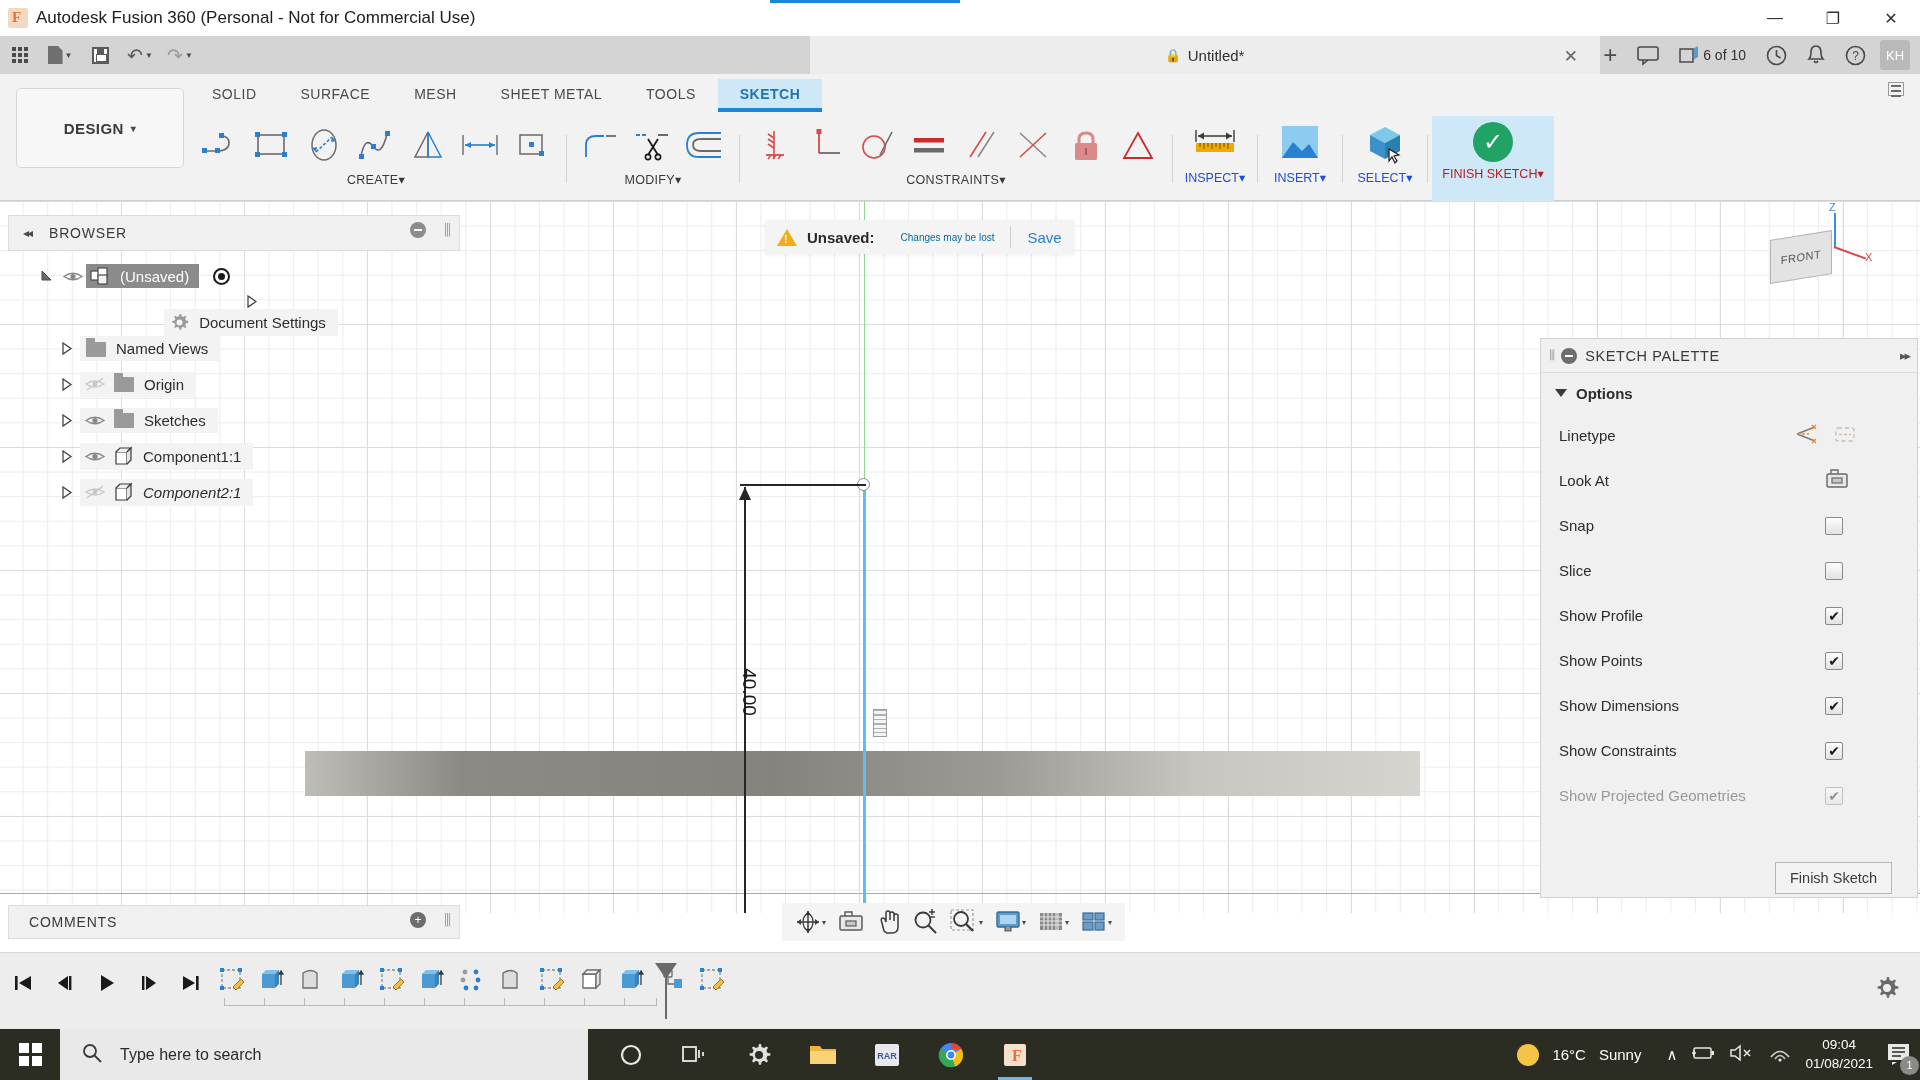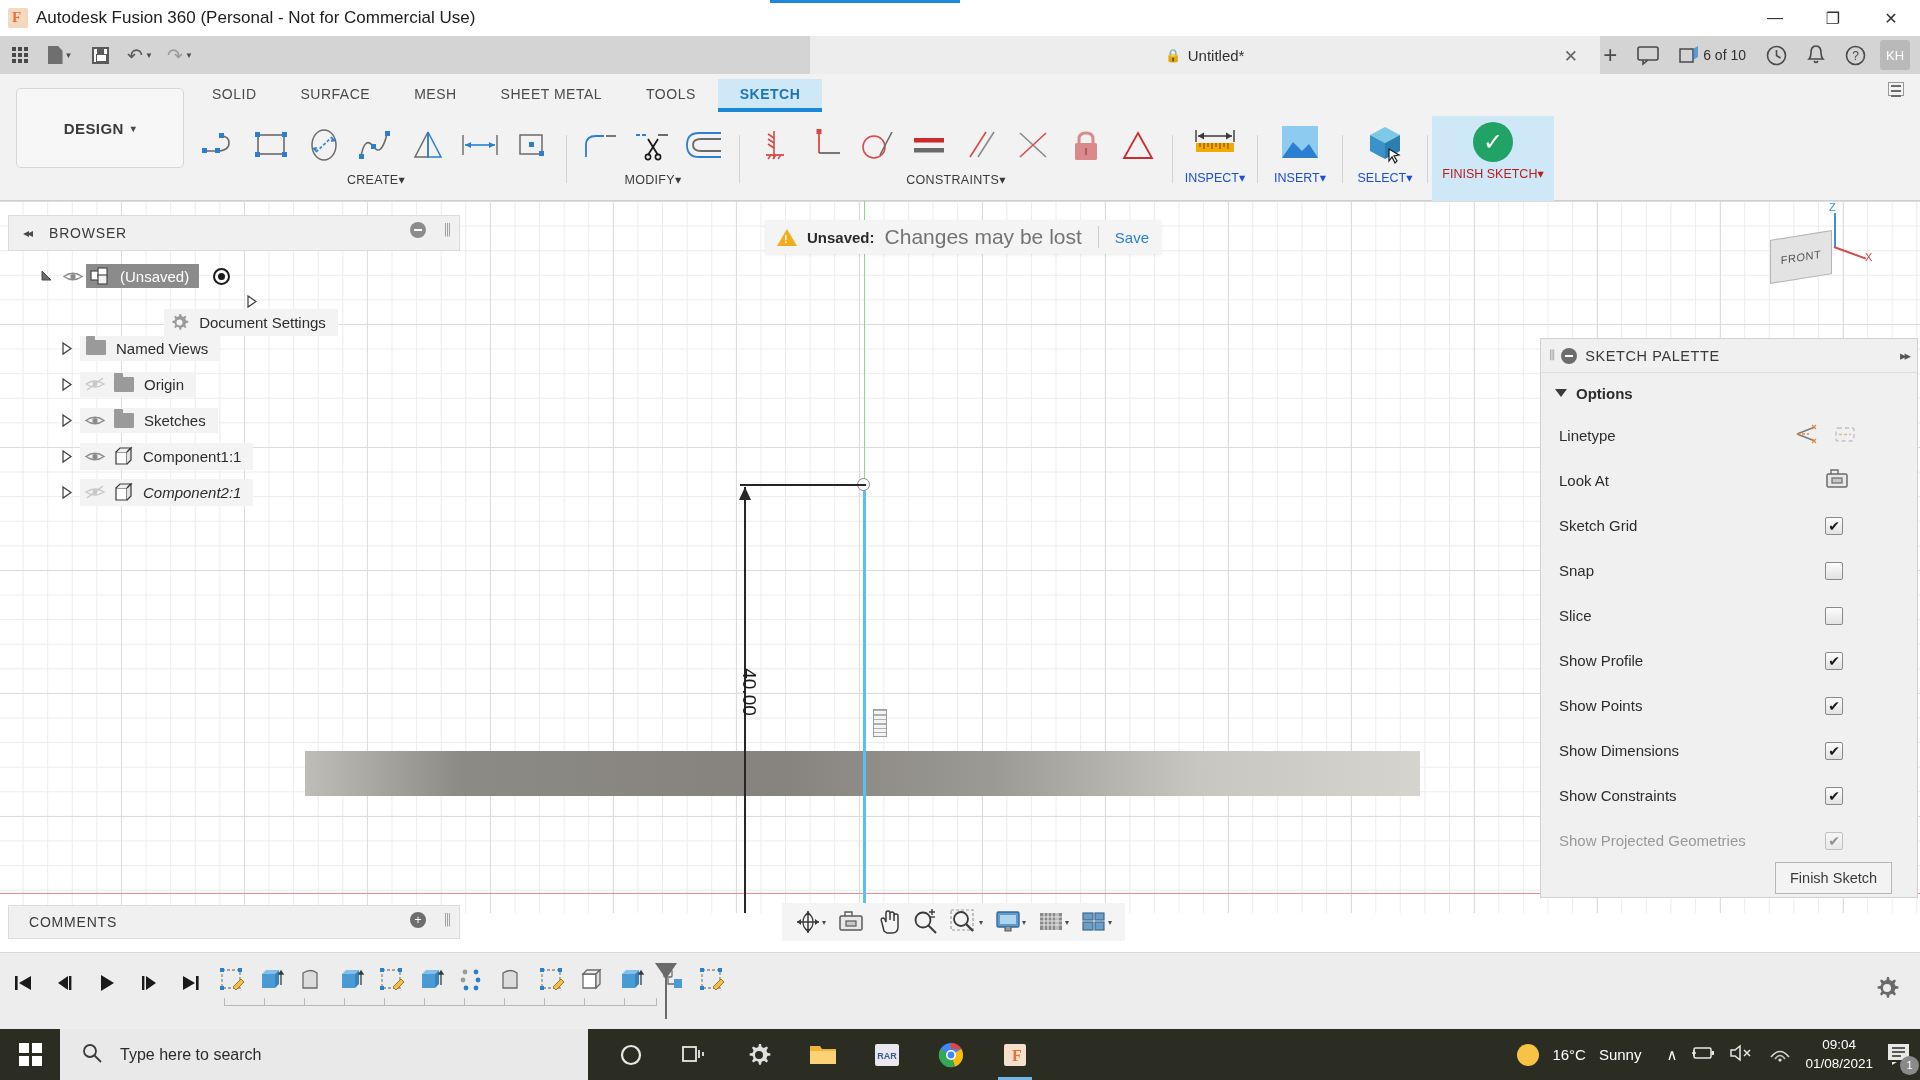--- a/index.html
+++ b/index.html
@@ -157,21 +157,21 @@
 
   
   .unsaved-bar {
     position:absolute; left:765px; top:220px; height:34px;
     background:#f4f4f4; display:flex; align-items:center; padding:0 12px; gap:10px;
     box-shadow:0 1px 3px rgba(0,0,0,0.08);
   }
   .warn-tri { width:0;height:0;border-left:10px solid transparent;border-right:10px solid transparent;border-bottom:17px solid #f2ac1c; position:relative;}
   .warn-tri::after{content:"!";position:absolute;left:-3px;top:4px;font-size:11px;color:#fff;font-weight:bold;}
   .unsaved-label { font-size:15px; font-weight:bold; color:#2a2a2a; }
-  .unsaved-msg { font-size:21px; color:#737373; margin-left:0; }
+  .unsaved-msg { font-size:10px; color:#0369a1; margin-left:16px; }
   .unsaved-div { width:1px; height:22px; background:#cdcdcd; margin:0 6px;}
   .unsaved-save { font-size:15px; color:#2a7fd0; }
 
   
   .viewcube { position:absolute; right:48px; top:8px; width:120px; height:100px; }
   .vc-face {
     position:absolute; left:18px; top:26px; width:62px; height:44px;
     background:#e3e3e3; border:1px solid #b5b5b5; transform:skewY(-9deg);
     display:flex; align-items:center; justify-content:center;
   }
@@ -714,21 +714,21 @@
         <span class="tlabel">Document Settings</span>
       </span>
     </div>
 
     <div class="trow" style="padding-left:32px;">
       <span class="tw">
         <svg width="13" height="15" viewBox="0 0 13 15">
             <path d="M3 2 L11 7.5 L3 13 Z" fill="#fff" stroke="#3a3a3a" stroke-width="1.2"></path>
           </svg>
       </span>
-      <span class="row-bg" style="display:flex;align-items:flex-start;padding:4px 12px 4px 6px;">
+      <span class="row-bg" style="display:flex;align-items:flex-end;padding:4px 12px 4px 6px;">
         <span class="folder"></span>
         <span class="tlabel">Named Views</span>
       </span>
     </div>
 
     <div class="trow" style="padding-left:32px;">
       <span class="tw">
         <svg width="13" height="15" viewBox="0 0 13 15">
             <path d="M3 2 L11 7.5 L3 13 Z" fill="#fff" stroke="#3a3a3a" stroke-width="1.2"></path>
           </svg>
@@ -852,24 +852,20 @@
       <span class="lbl">Look At</span>
       <span style="margin-right:68px;">
         <svg width="24" height="22" viewBox="0 0 24 22">
             <rect x="2" y="6" width="20" height="13" rx="1.5" fill="#e8e8e8" stroke="#6a6a6a" stroke-width="1.5"></rect>
             <rect x="7" y="10" width="10" height="5" fill="#c8c8c8" stroke="#6a6a6a" stroke-width="1.2"></rect>
             <path d="M6 6 L6 2 L13 2 L13 6" fill="none" stroke="#6a6a6a" stroke-width="1.4"></path>
           </svg>
       </span>
     </div>
 
-    <div class="opt-row">
-      <span class="lbl">Sketch Grid</span>
-      <span class="cb on"></span>
-    </div>
 
     <div class="opt-row">
       <span class="lbl">Snap</span>
       <span class="cb"></span>
     </div>
 
     <div class="opt-row">
       <span class="lbl">Slice</span>
       <span class="cb"></span>
     </div>

